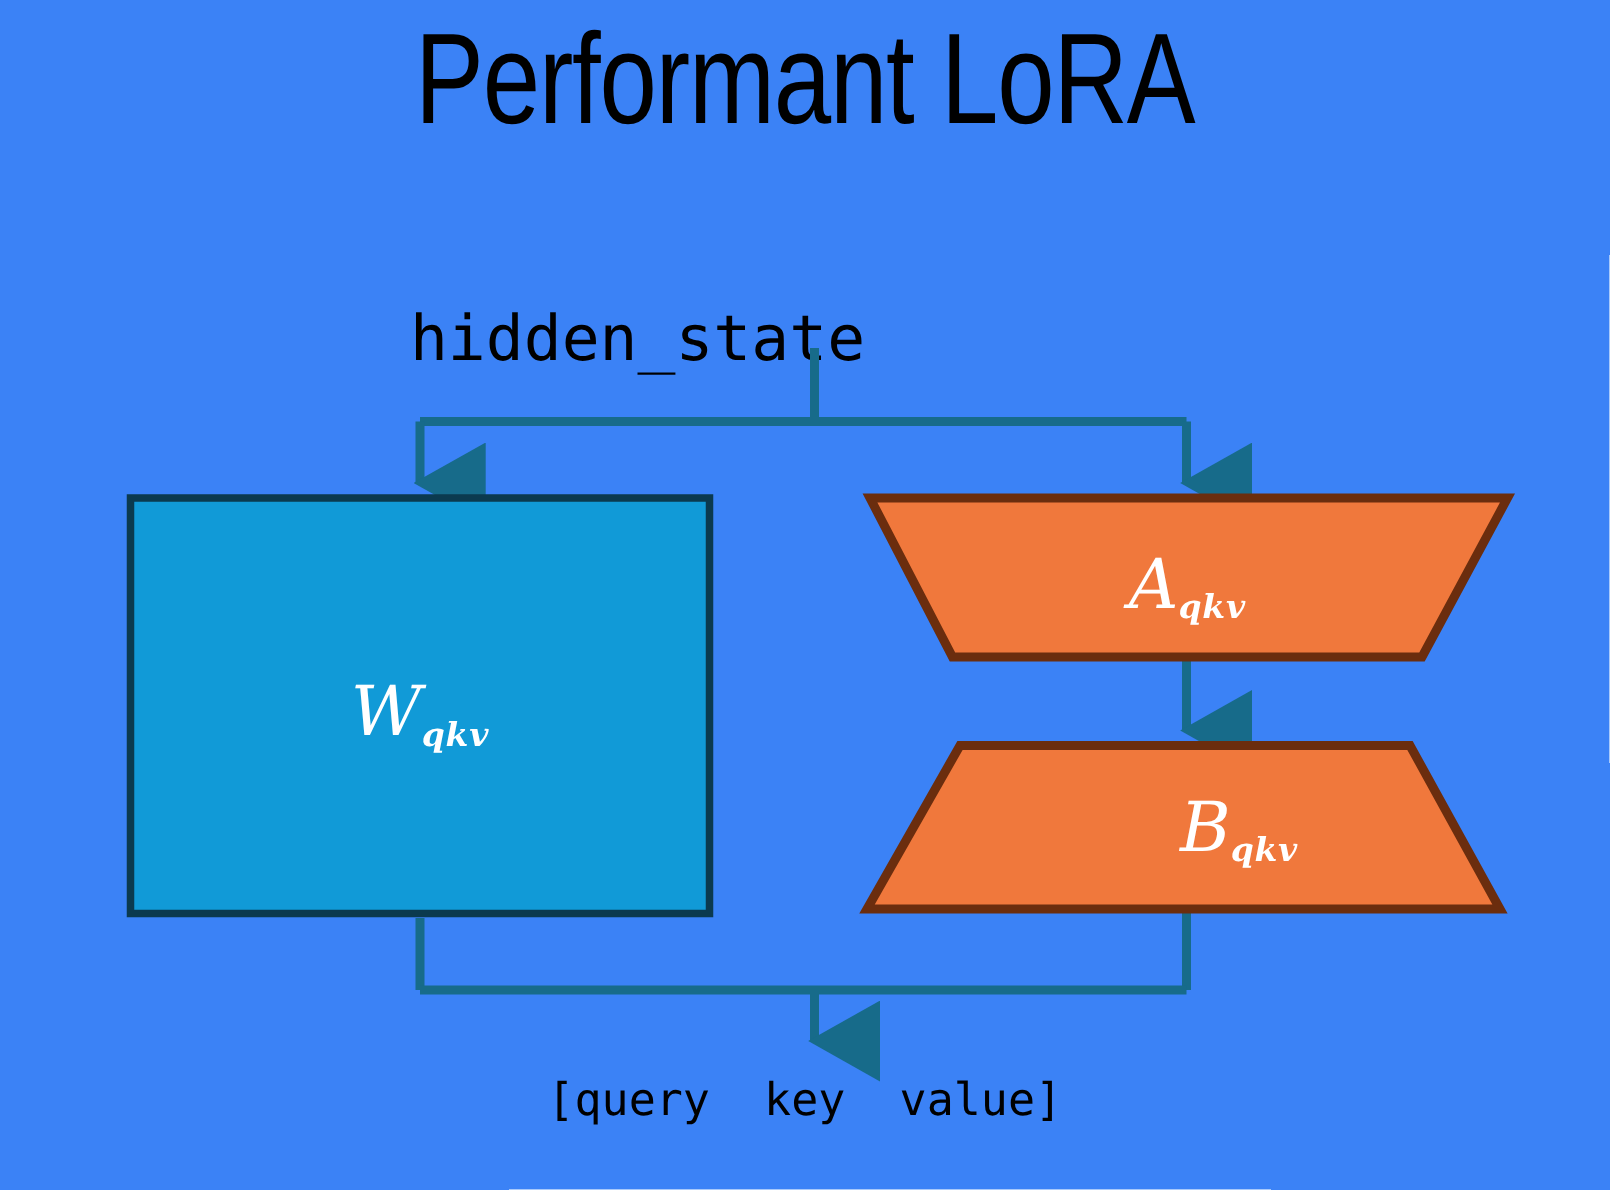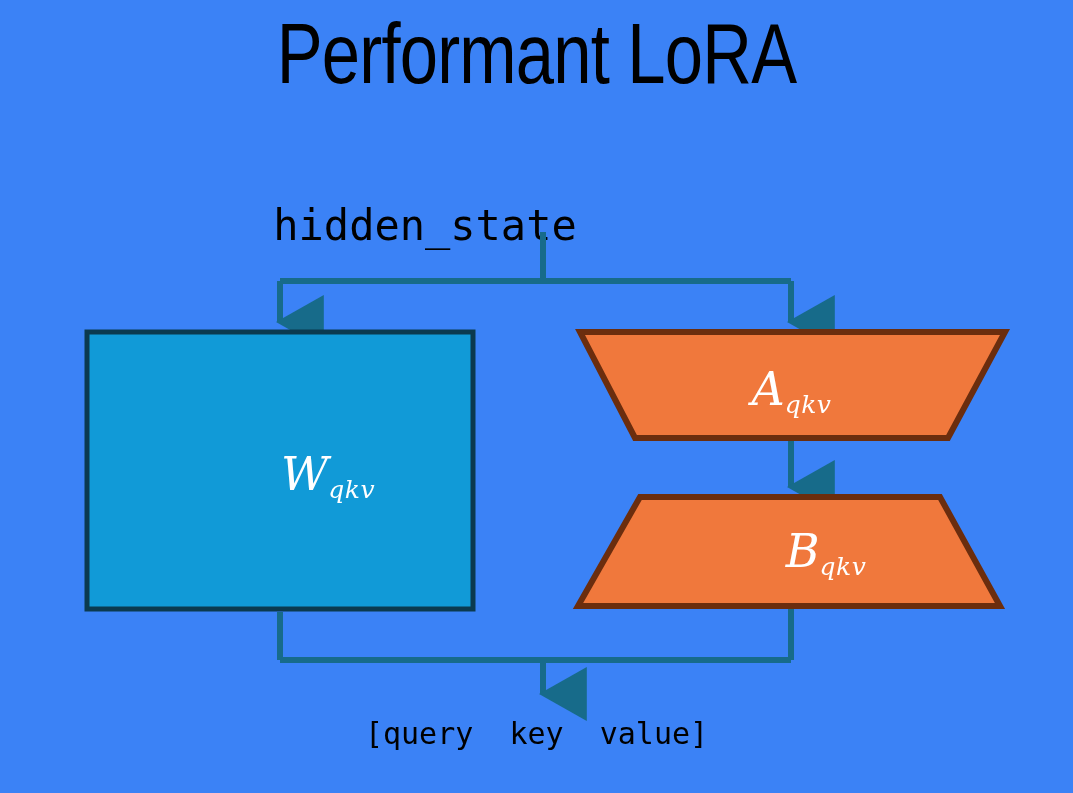--- a/index.html
+++ b/index.html
@@ -77,25 +77,26 @@
     font-style: italic;
     color: #ffffff;
     white-space: nowrap;
     pointer-events: none;
     text-align: center;
   }
   .math-label .base {
     font-size: 46px;
   }
   .math-label .sub {
-    font-size: 25px;
+    font-size: 22px;
     vertical-align: -0.32em;
     letter-spacing: 0.5px;
+    font-weight: bold;
   }
-  #label-w  { left: 85px;  top: 447px; width: 390px; padding-left: 48px; }
+  #label-w  { left: 85px;  top: 447px; width: 390px; }
   #label-a  { left: 635px; top: 362px; width: 313px; }
   #label-b  { left: 676px; top: 524px; width: 300px; }
 </style>
 </head>
 <body>
 
 <div id="slide">
 
   <div id="slide-title">Performant LoRA</div>
 

